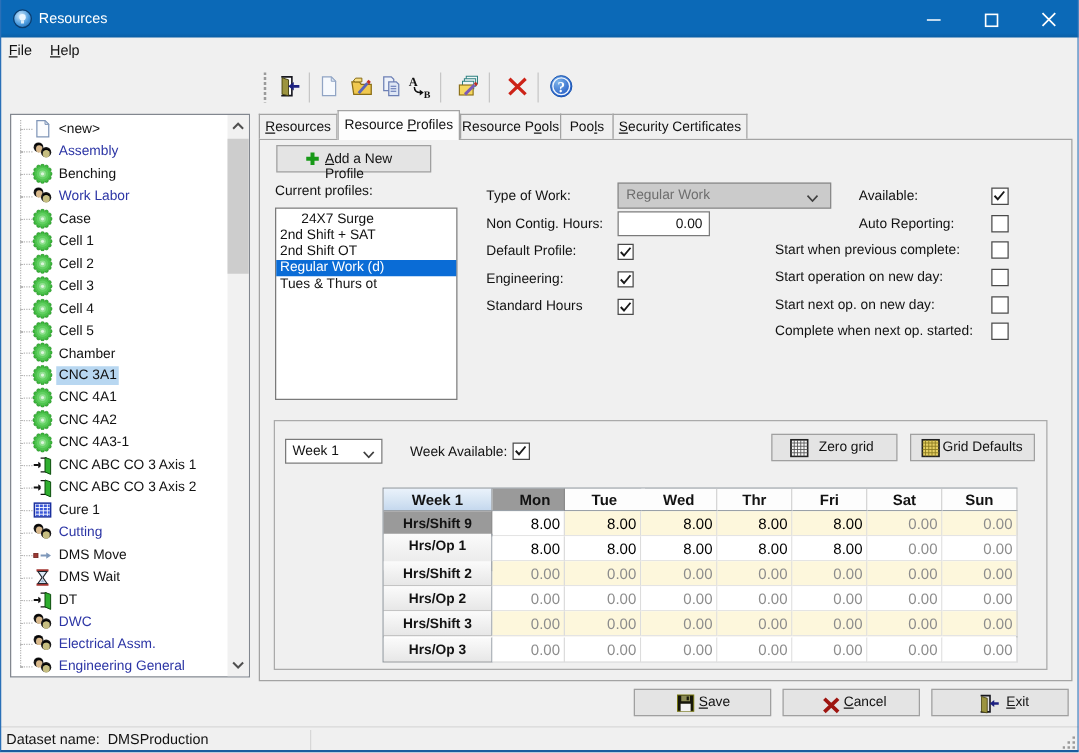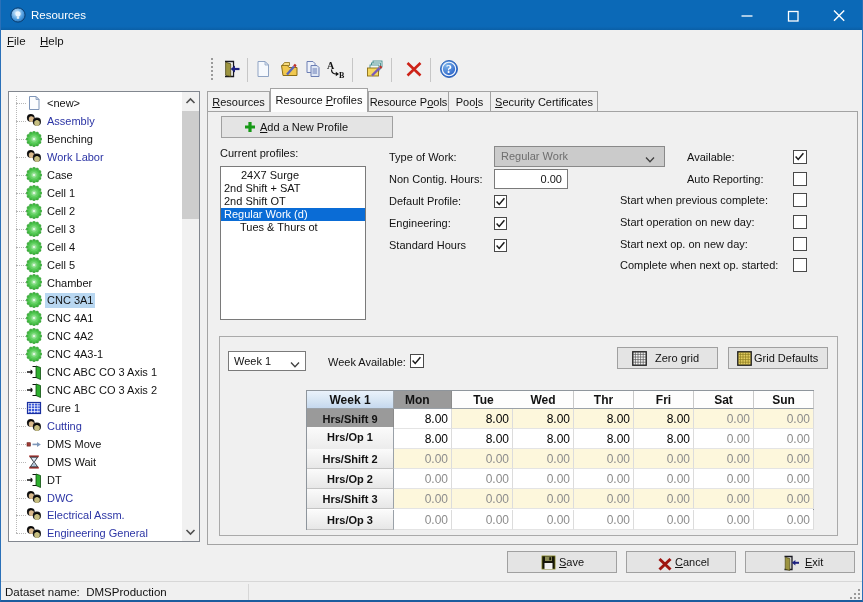--- a/index.html
+++ b/index.html
@@ -4,21 +4,21 @@
 html,body { width:863px; height:602px; overflow:hidden; }
 body { font-family:"Liberation Sans",sans-serif; font-size:11px; color:#121212; background:#f0f0f0; position:relative; }
 .abs { position:absolute; }
 .cbx { background:#fff; border:1px solid #494949; }
 .cbx svg { display:block; margin:-1px 0 0 -1px; }
 .btn { position:absolute; background:#e4e4e4; border:1px solid #a0a0a0; }
 .tab { position:absolute; border:1px solid #a3a3a3; border-bottom:none; background:#f0f0f0; text-align:center; line-height:20px; white-space:nowrap; font-size:11px; overflow:hidden; }
 u { text-decoration:underline; }
 .tcell { position:absolute; overflow:hidden; white-space:nowrap; }
 .th-week { background:linear-gradient(180deg,#eaf2fb,#d8e6f4 50%,#c5d8ee); font-weight:bold; font-size:12px; text-align:center; border-right:1px solid #9aa1a8; border-bottom:1px solid #9aa1a8; }
-.th-sel { background:#9a9a9a; font-weight:bold; font-size:12px; border-right:1px solid #8b8b8b; border-bottom:1px solid #9aa1a8;padding-left:11px; }
+.th-sel { background:#9a9a9a; font-weight:bold; font-size:12px; text-align:center; border-right:1px solid #8b8b8b; border-bottom:1px solid #9aa1a8;padding-left:11px; }
 .th-day { background:#fdfdfd; font-weight:bold; font-size:12px; text-align:center; border-right:1px solid #c9c9c9; border-bottom:1px solid #9aa1a8; }
 .rh { background:linear-gradient(180deg,#fbfbfb,#e7e7e7); font-weight:bold; text-align:center; border-right:1px solid #9aa1a8; border-bottom:1px solid #c4c4c4; }
 .rh-sel { background:#9a9a9a; font-weight:bold; text-align:center; border-right:1px solid #8b8b8b; border-bottom:1px solid #c4c4c4; }
 .tc { text-align:right; font-size:12px; padding-right:3px; border-right:1px solid #dcdcdc; border-bottom:1px solid #e4e4e4; }
 </style></head>
 <body>
 
 <div class="abs" style="left:0;top:0;width:863px;height:602px;border-left:1px solid #2a70b8;border-right:1px solid #2a70b8;border-bottom:2px solid #1b5c9e;pointer-events:none;z-index:99"></div>
 
 <div class="abs" style="left:0;top:0;width:863px;height:30px;background:linear-gradient(180deg,#0b69b7 0 88%,#0a5fa6 100%)"></div>
@@ -507,35 +507,35 @@
 </svg>
 </div>
 
 <div class="abs" style="left:207px;top:111px;width:651px;height:434px;background:#f0f0f0;border:1px solid #a3a3a3"></div>
 <div class="tab" style="left:207px;top:91px;width:63px;height:20px"><u>R</u>esources</div>
 <div class="tab" style="left:368px;top:91px;width:81px;height:20px">Resource P<u>o</u>ols</div>
 <div class="tab" style="left:448px;top:91px;width:43px;height:20px">Poo<u>l</u>s</div>
 <div class="tab" style="left:490px;top:91px;width:108px;height:20px"><u>S</u>ecurity Certificates</div>
 <div class="tab" style="left:270px;top:88px;width:98px;height:24px;background:#fdfdfd;line-height:22px;z-index:3">Resource <u>P</u>rofiles</div>
 
-<div class="btn" style="left:221px;top:116px;width:172px;height:22px">
+<div class="btn" style="left:221px;top:116px;width:124px;height:22px">
     <svg class="abs" style="left:22px;top:4px" width="12" height="12" viewBox="0 0 12 12">
       <path d="M6,1 V11 M1,6 H11" stroke="#179917" stroke-width="3.2"></path>
     </svg>
     <span class="abs" style="left:38px;top:4px"><u>A</u>dd a New Profile</span>
   </div>
 
 <div class="abs" style="left:220px;top:147px">Current profiles:</div>
 
 <div class="abs" style="left:220px;top:166px;width:146px;height:154px;background:#fff;border:1px solid #7a7a7a;padding-top:2px">
 <div style="height:13px;line-height:13px;padding-left:20px">24X7 Surge</div>
 <div style="height:13px;line-height:13px;padding-left:3px">2nd Shift + SAT</div>
 <div style="height:13px;line-height:13px;padding-left:3px">2nd Shift OT</div>
 <div style="height:13px;line-height:13px;padding-left:3px;background:#0a6cd6;color:#fff">Regular Work (d)</div>
-<div style="height:13px;line-height:13px;padding-left:19px">Tues &amp; Thurs ot</div>
+<div style="height:13px;line-height:13px;padding-left:3px">Tues &amp; Thurs ot</div>
 </div>
 
 <div class="abs" style="left:389px;top:151px">Type of Work:</div>
 <div class="abs" style="left:389px;top:173px">Non Contig. Hours:</div>
 <div class="abs" style="left:389px;top:195px">Default Profile:</div>
 <div class="abs" style="left:389px;top:217px">Engineering:</div>
 <div class="abs" style="left:389px;top:239px">Standard Hours</div>
 <div class="abs" style="left:494px;top:146px;width:171px;height:21px;background:#cbcbcb;border:1px solid #898989;color:#6e6e6e;line-height:19px;padding-left:6px">Regular Work</div>
 <div class="abs" style="left:645px;top:153px"><svg width="10" height="6" viewBox="0 0 10 6">
       <path d="M1,0.5 L5,4.8 L9,0.5" fill="none" stroke="#404040" stroke-width="1.3"></path>

